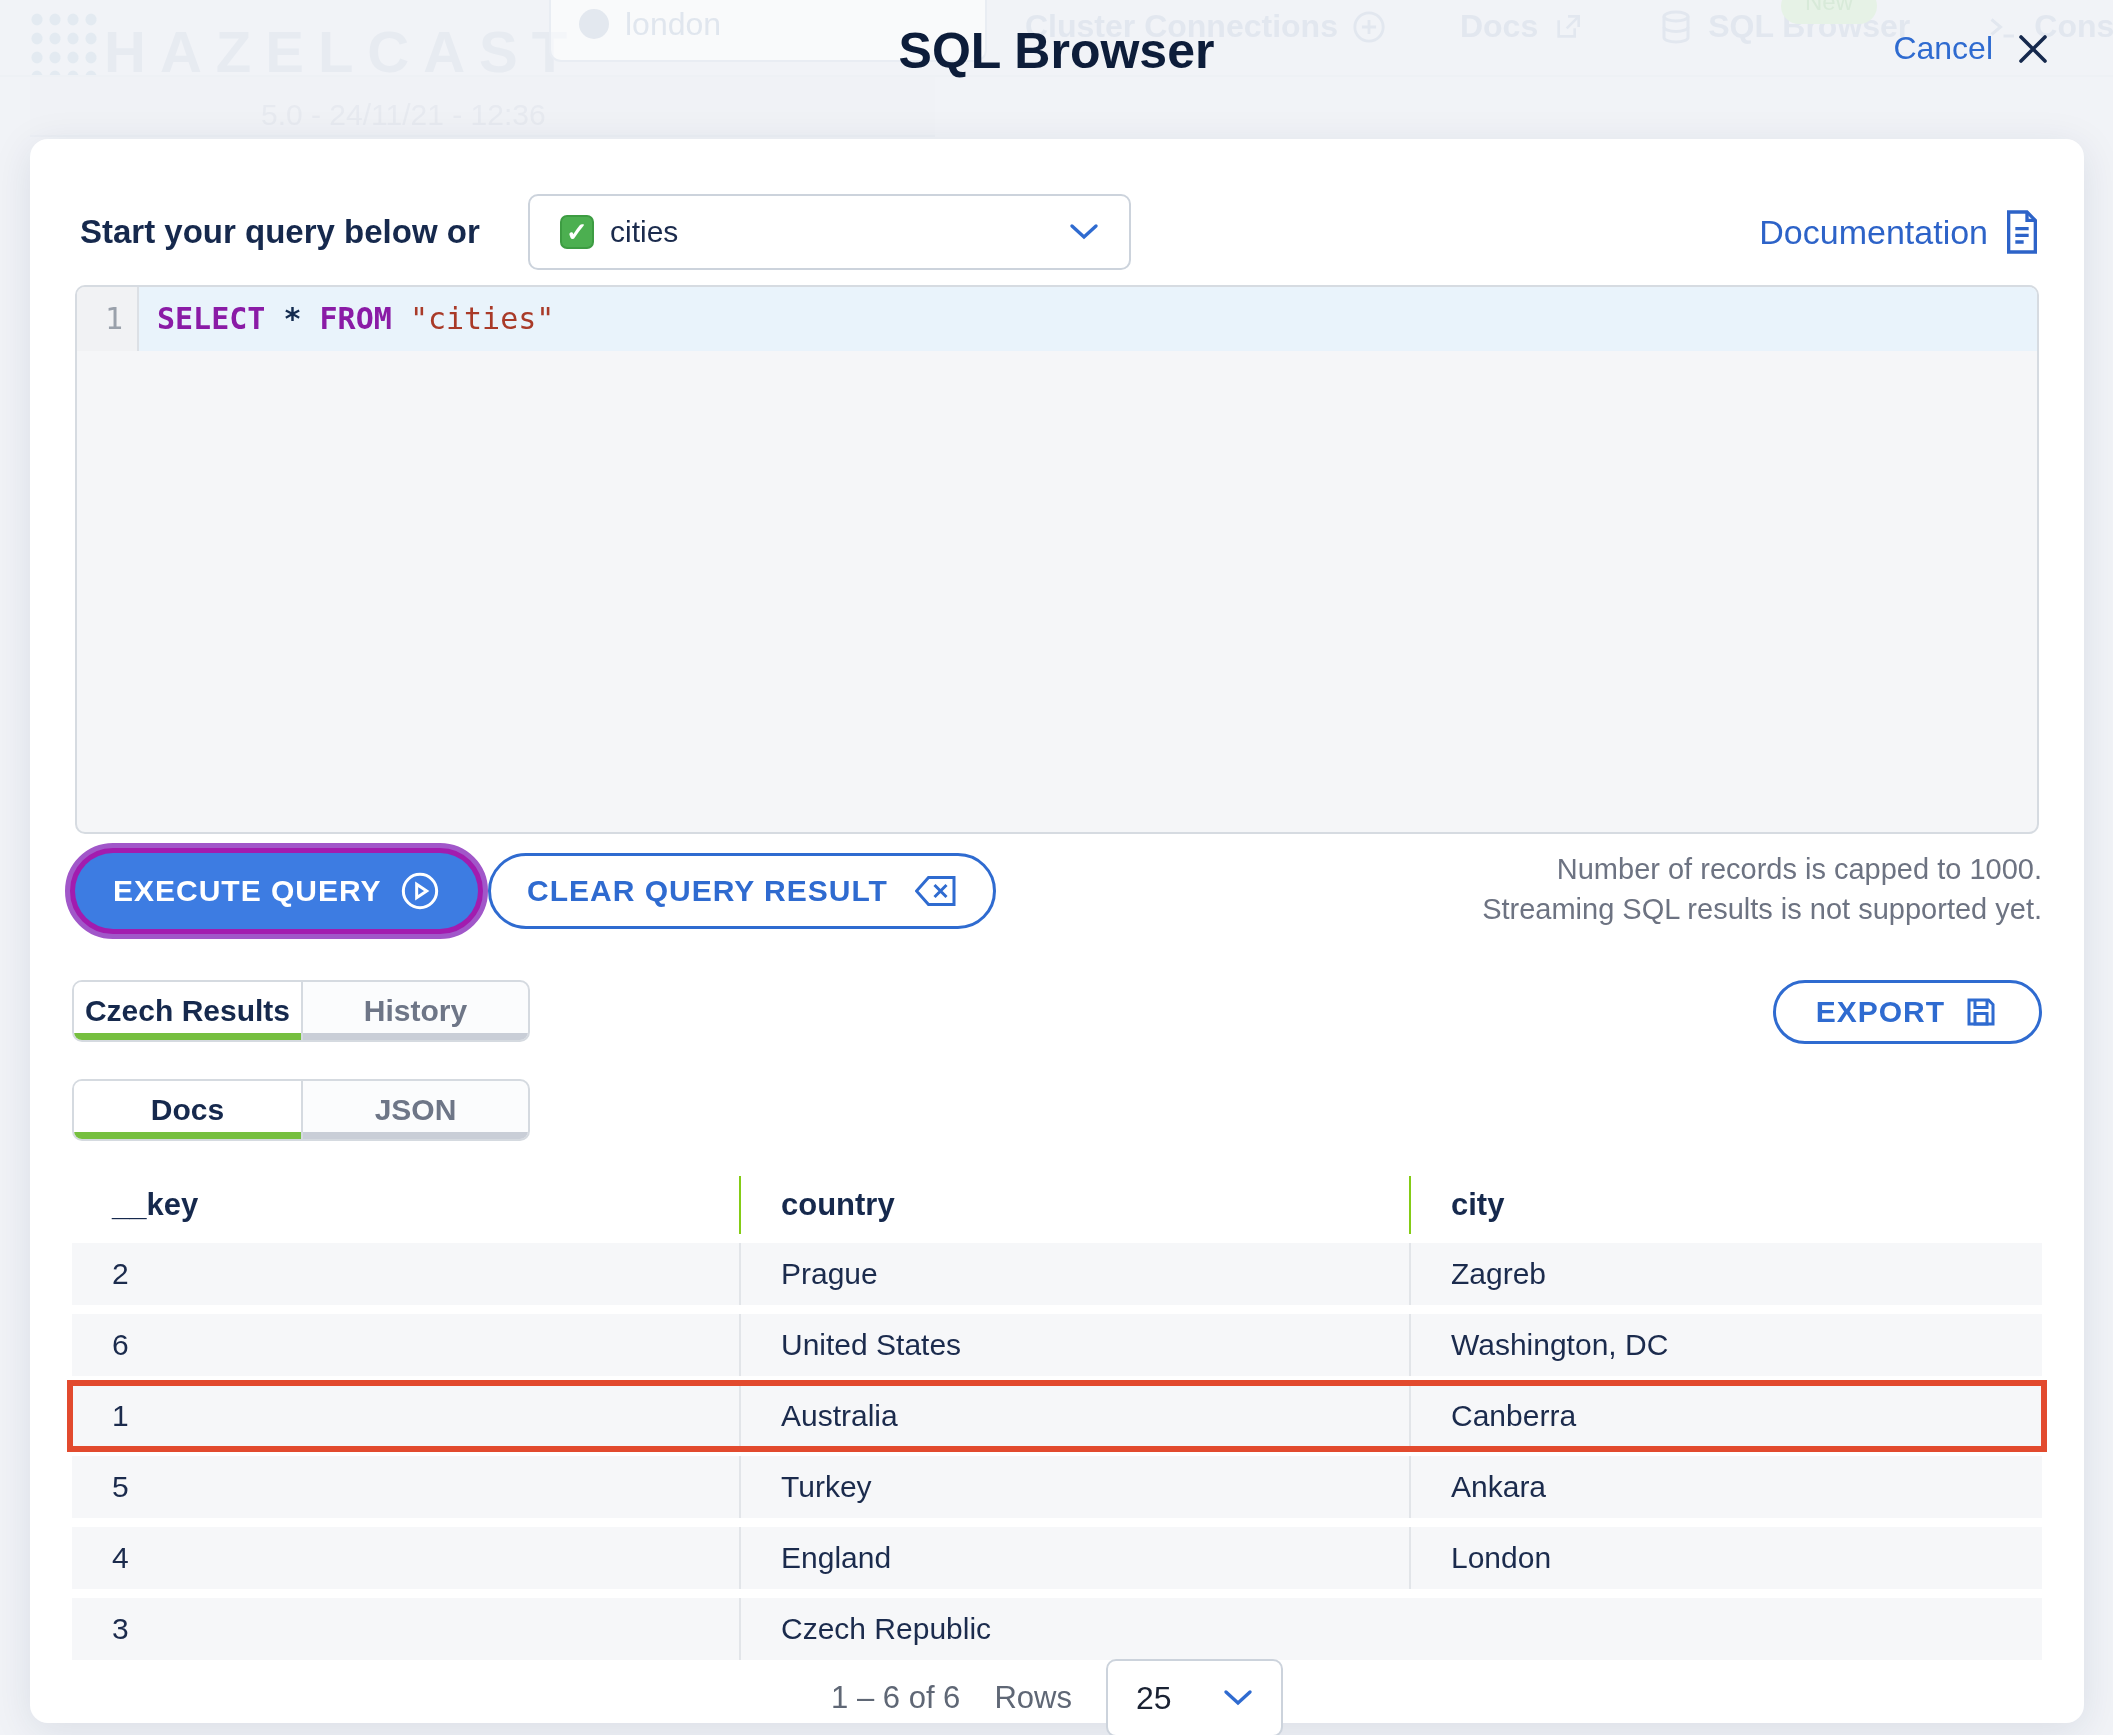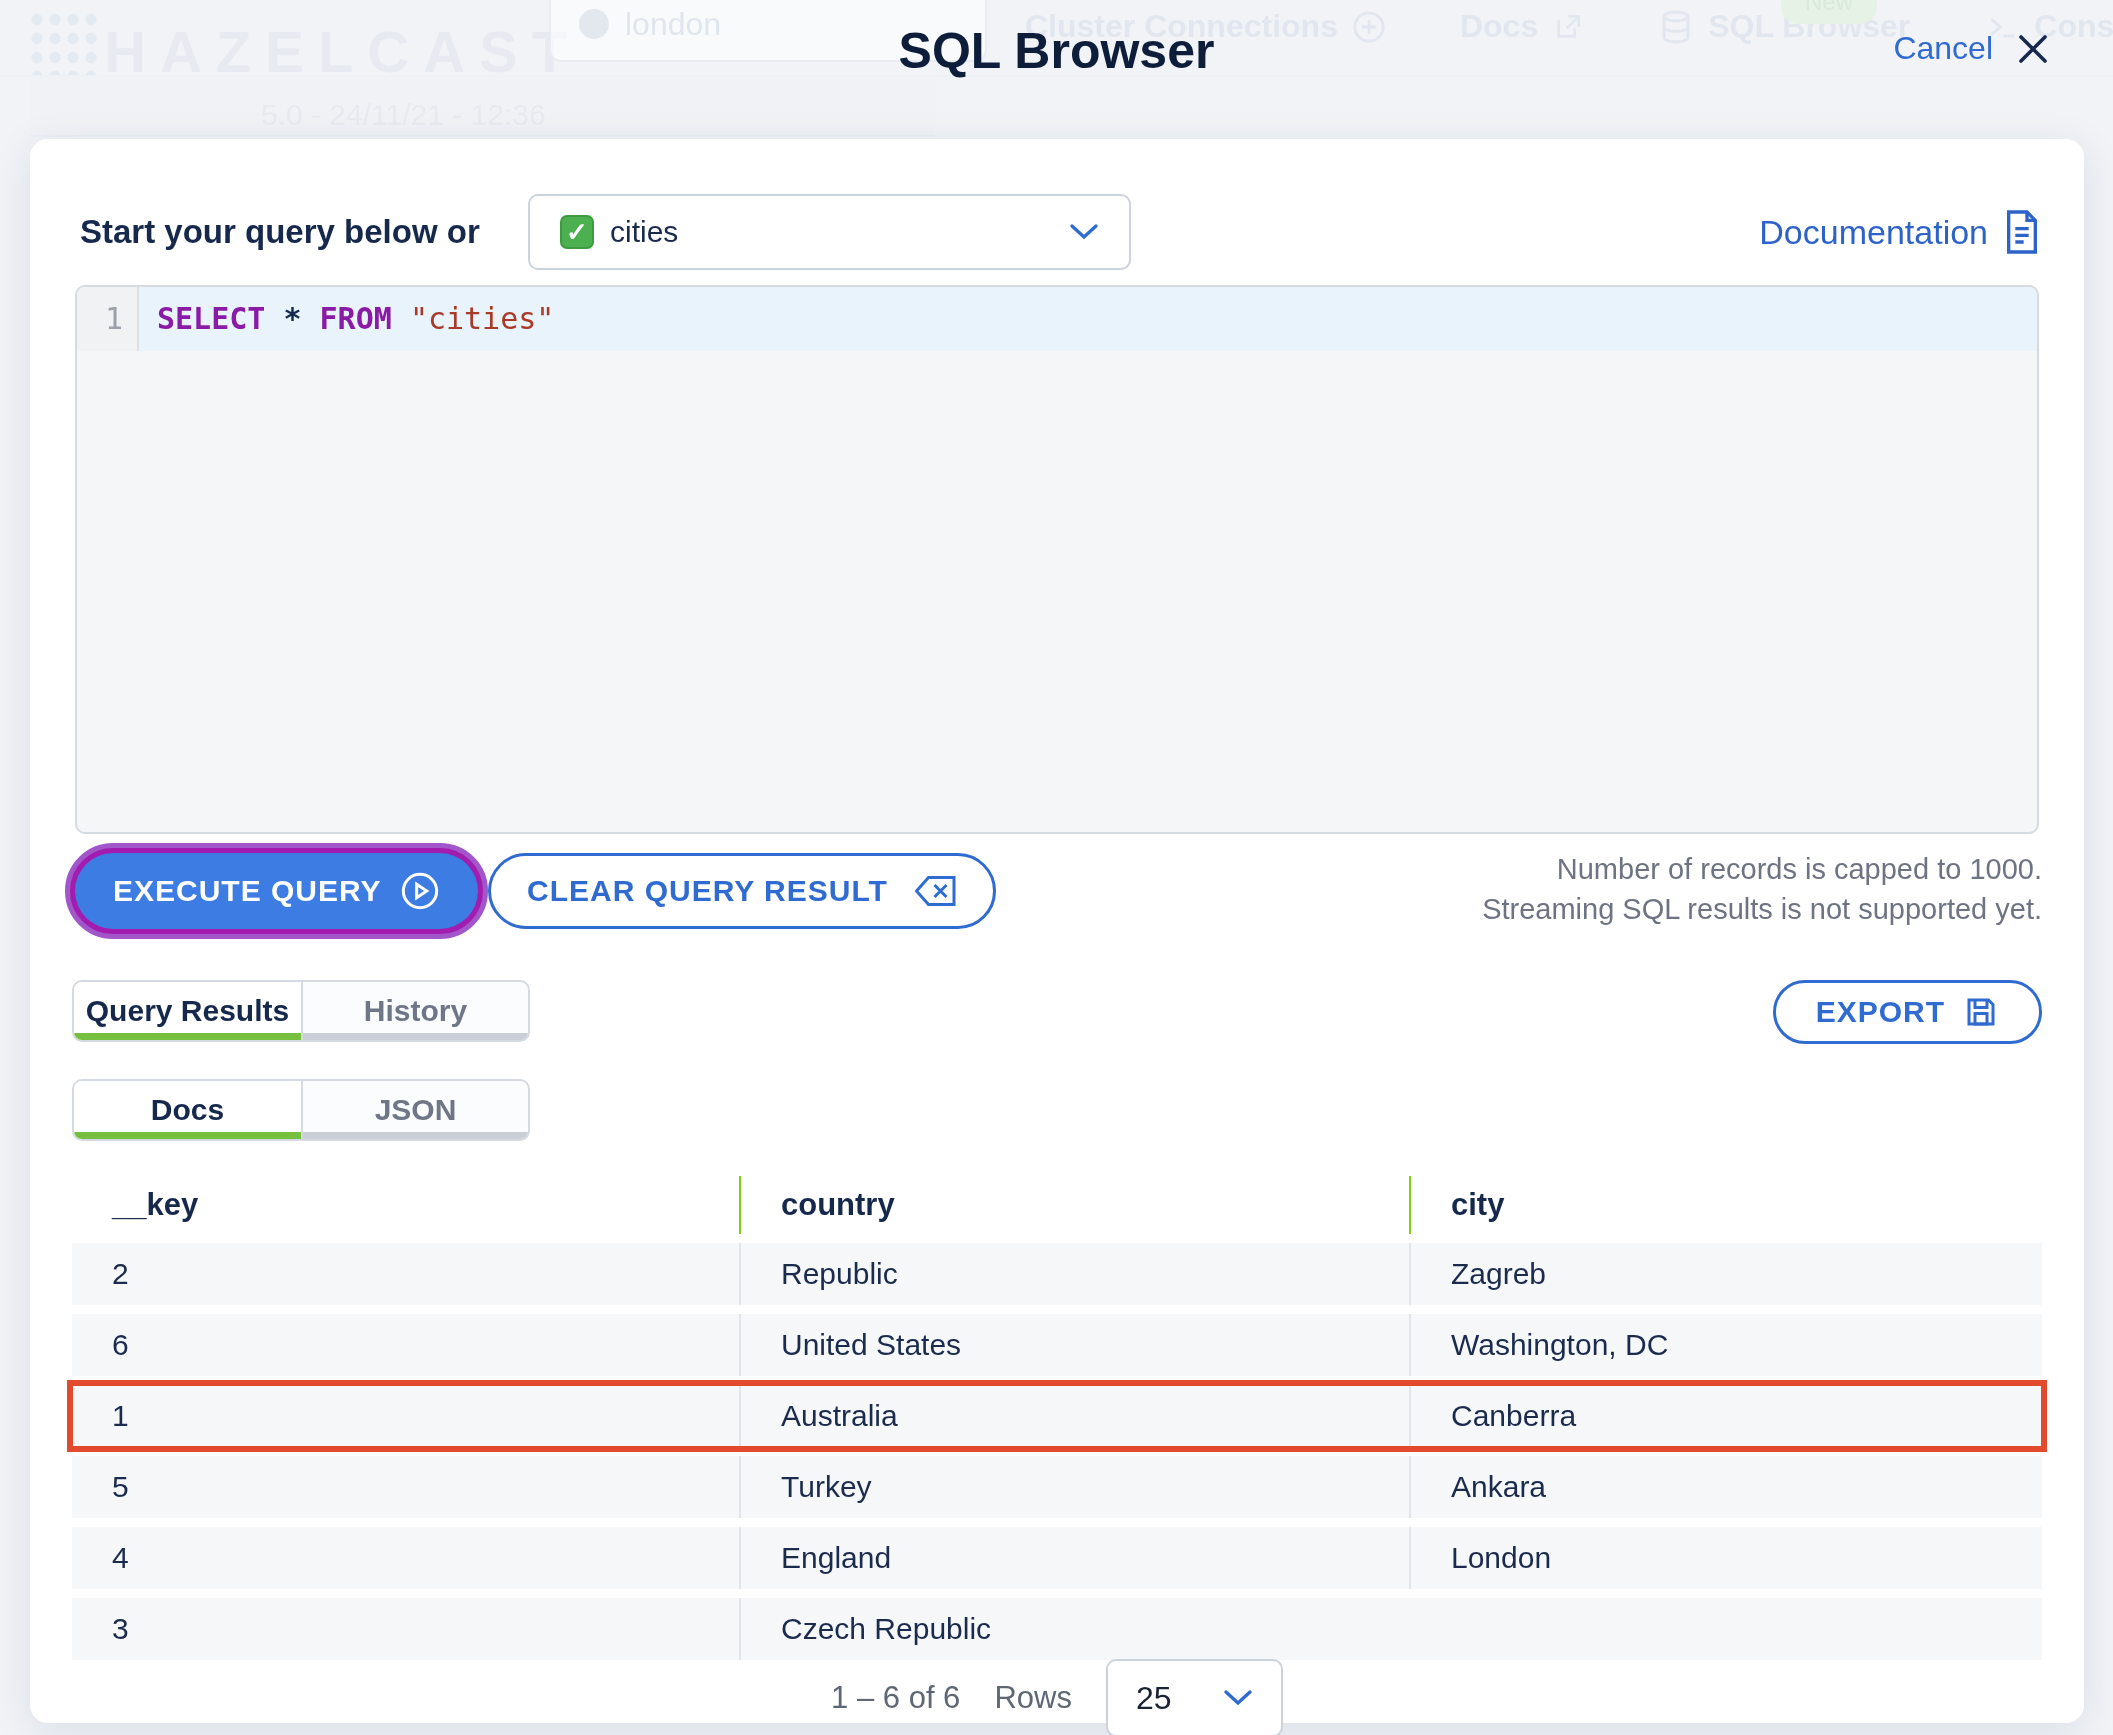--- a/index.html
+++ b/index.html
@@ -190,21 +190,21 @@
     </button>
     <div class="note">
       <div>Number of records is capped to 1000.</div>
       <div>Streaming SQL results is not supported yet.</div>
     </div>
   </div>
 
   <div class="tabs-row">
     <div class="tab-group">
       <div class="tab active">
-        <span>Query Results</span>
+        <span>Czech Results</span>
         <span class="underline"></span>
       </div>
       <div class="tab inactive">
         <span>History</span>
         <span class="underline"></span>
       </div>
     </div>
     <button class="export-btn">
       <span>EXPORT</span>
       <svg width="36" height="36" viewBox="0 0 24 24" fill="none" stroke="#2f6bd0" stroke-width="2">
@@ -229,21 +229,21 @@
   </div>
 
   <div class="result-table">
     <div class="thead">
       <div class="th">__key</div>
       <div class="th">country</div>
       <div class="th">city</div>
     </div>
     <div class="trow">
       <div class="td">2</div>
-      <div class="td">Republic</div>
+      <div class="td">Prague</div>
       <div class="td">Zagreb</div>
     </div>
     <div class="trow">
       <div class="td">6</div>
       <div class="td">United States</div>
       <div class="td">Washington, DC</div>
     </div>
     <div class="trow highlighted">
       <div class="td">1</div>
       <div class="td">Australia</div>

